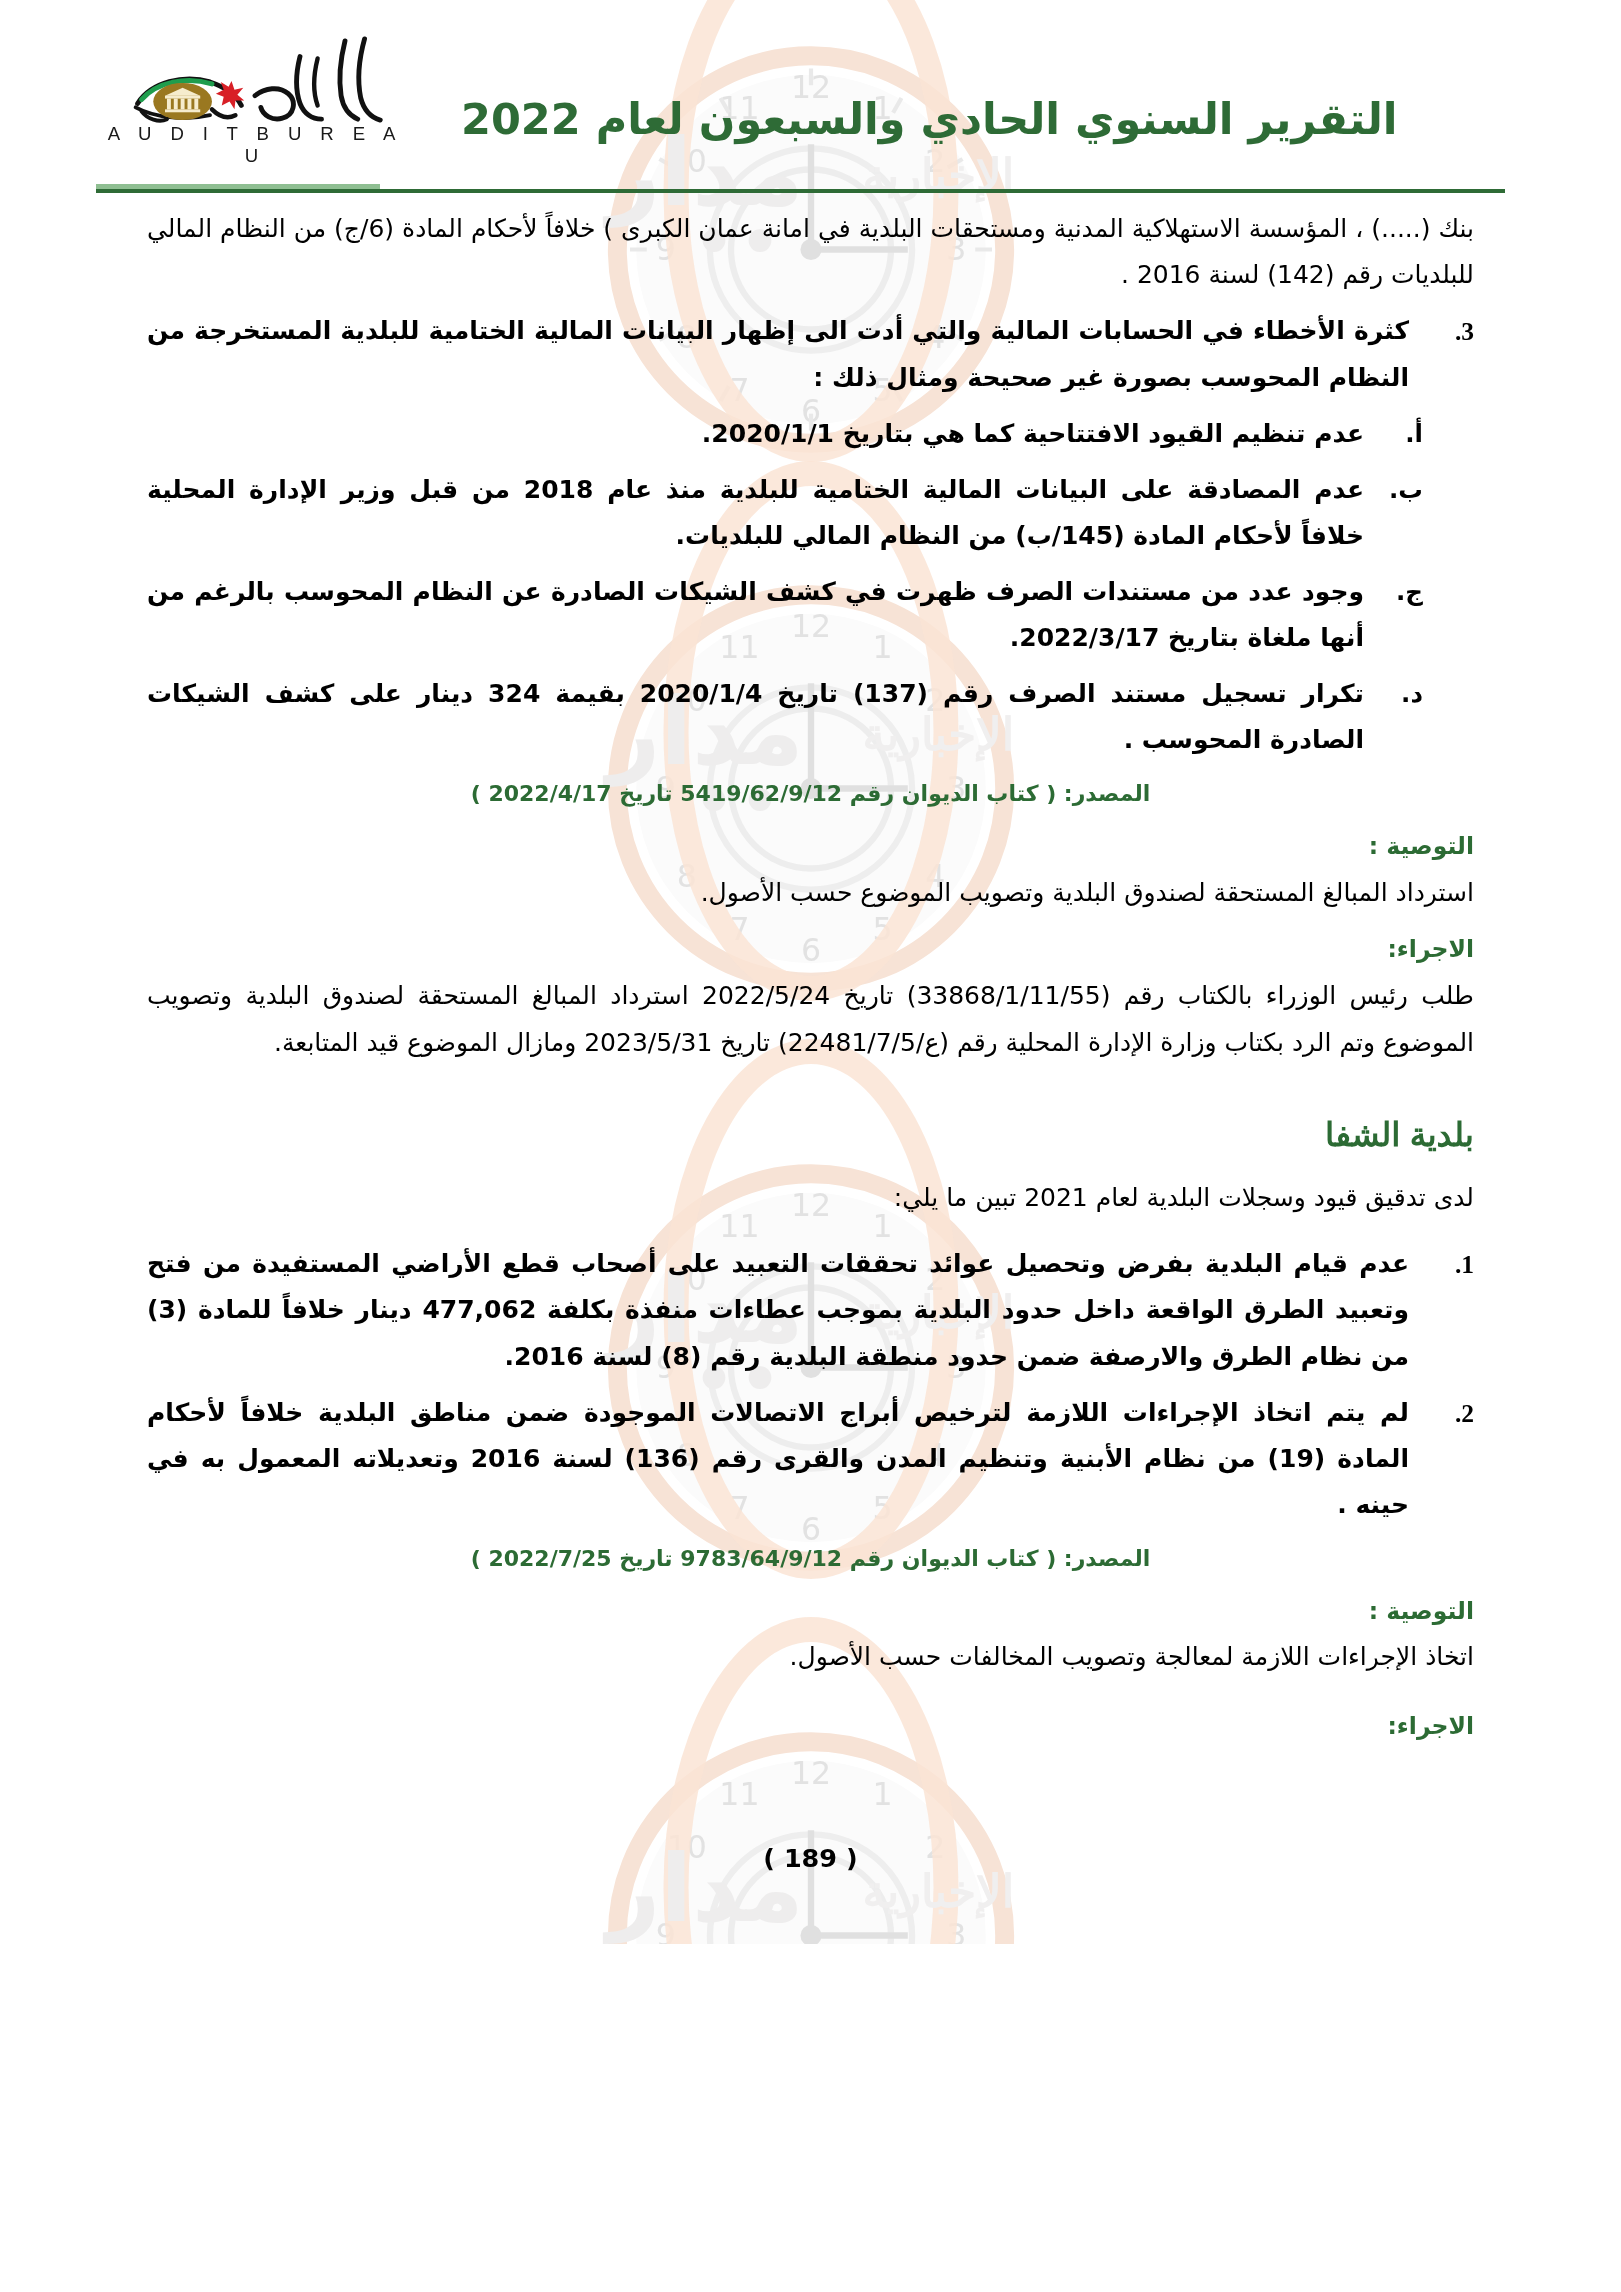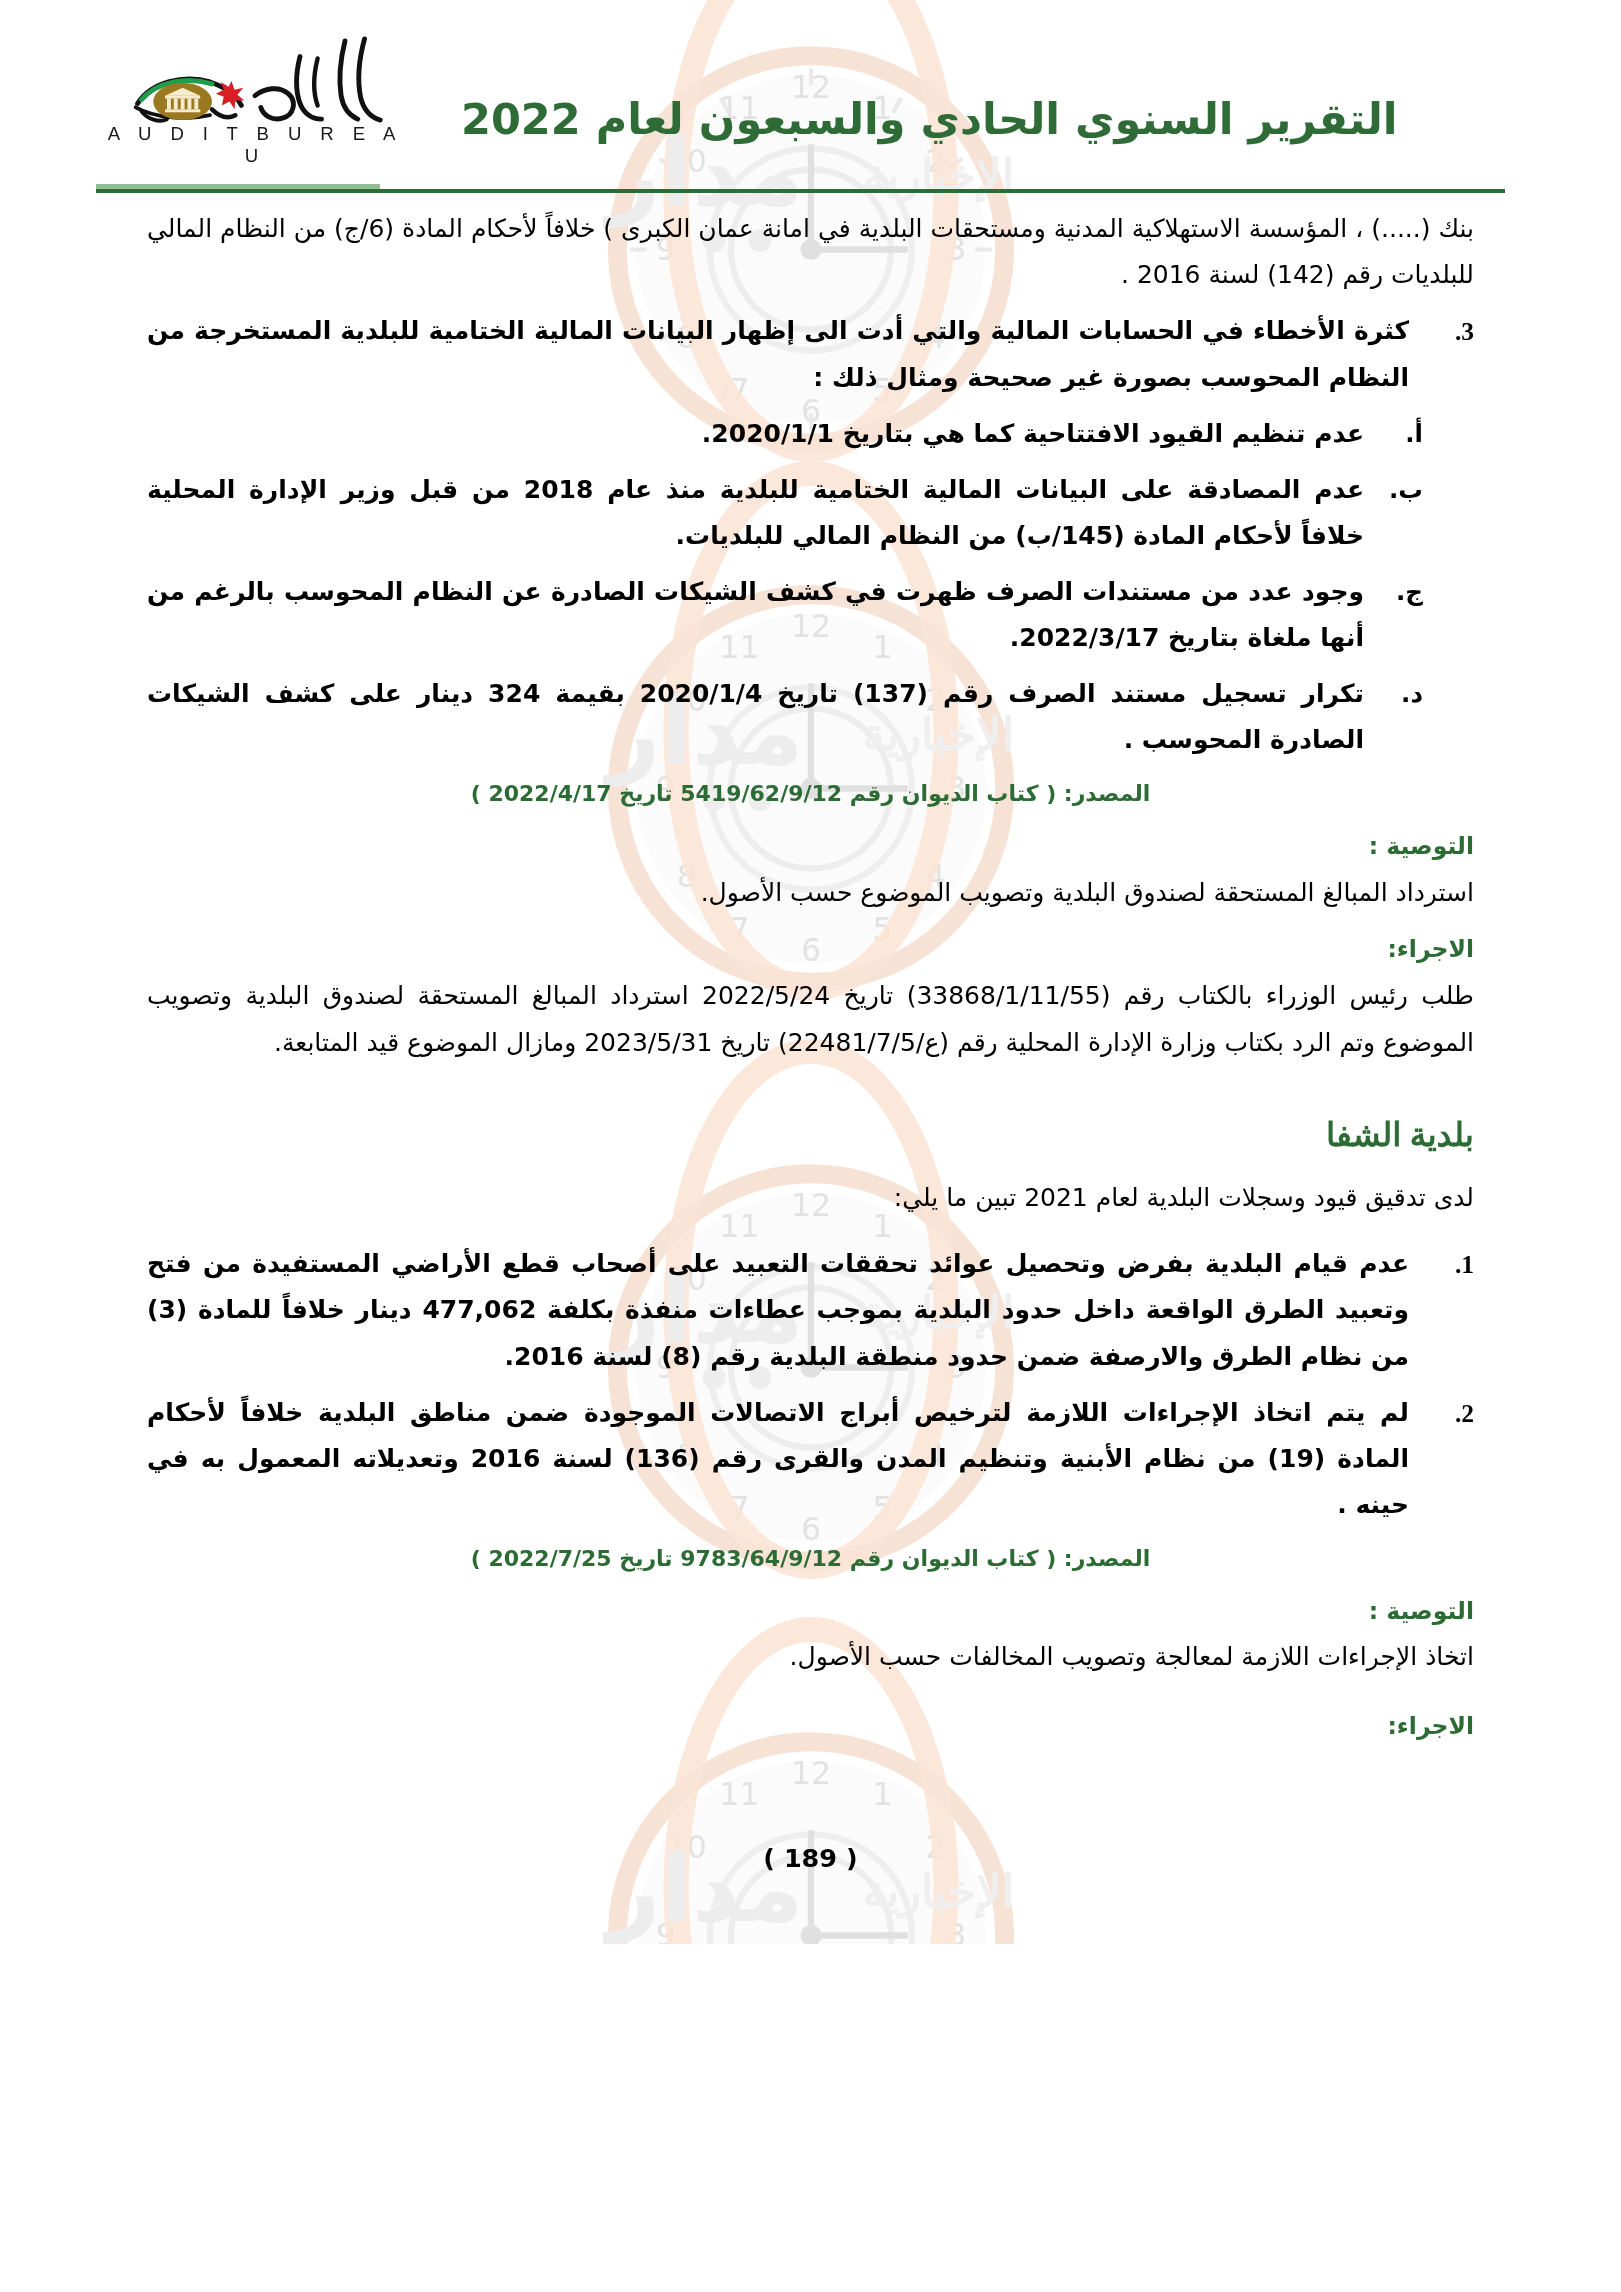--- a/index.html
+++ b/index.html
@@ -208,21 +208,21 @@
   .label-green {
     color: #2c6b34;
     font-family: "DejaVu Sans", sans-serif;
     font-size: 23.5px;
     font-weight: bold;
     text-align: right;
     margin: 0 0 9.8px 0;
   }
   .muni-heading {
     color: #2c6b34;
-    font-family: Liberation Serif, serif;
+    font-family: Liberation Sans, sans-serif;
     font-size: 33px;
     font-weight: bold;
     text-align: right;
     margin: 49px 0 21.6px 0;
   }
   .spacer-md { height: 25.5px; }
   .spacer-sm { height: 13.7px; }
 
   .page-number {
     position: absolute;

